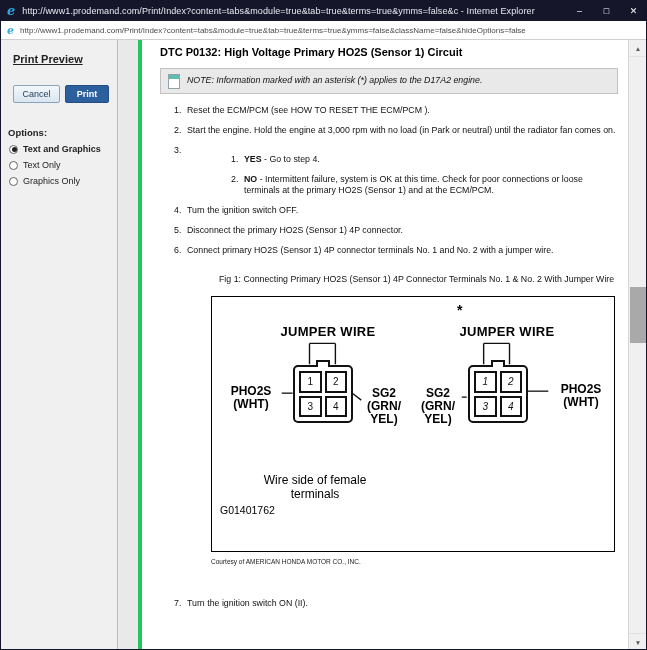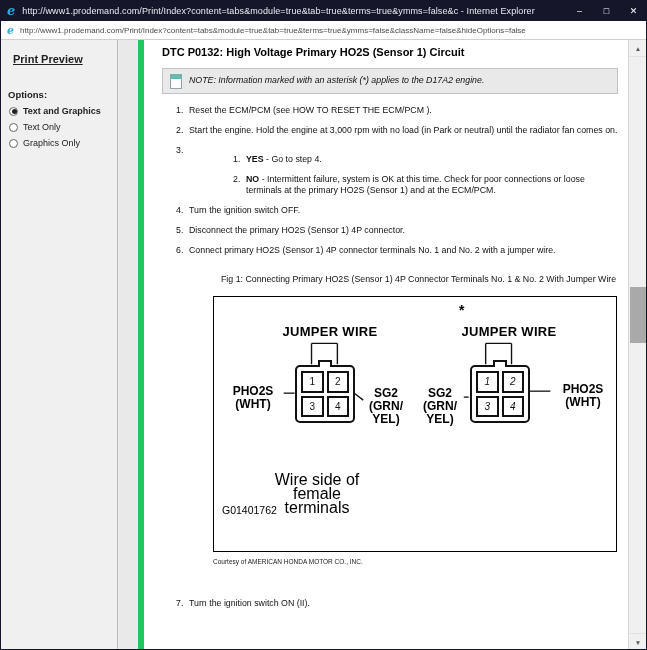--- a/index.html
+++ b/index.html
@@ -42,21 +42,21 @@
   .btn-print  { width:44px; background:#2b5f9e; border:1px solid #224e83; color:#fff; font-weight:bold; }
   .options-label { margin:24px 0 0 8px; font-size:9.5px; font-weight:bold; color:#222; }
   .opt { display:flex; align-items:center; margin:6px 0 0 9px; }
   .radio { width:9px; height:9px; border:1px solid #666; border-radius:50%; background:#fff; flex:none; }
   .radio.selected::after { content:''; display:block; width:5px; height:5px; margin:1.5px; border-radius:50%; background:#222; }
   .optlabel { margin-left:5px; font-size:9px; color:#222; }
   .opt.selected .optlabel { font-weight:bold; }
 
   .gutter { position:absolute; left:119px; top:0; bottom:0; width:19px; background:#e9e9e9; }
 
-  .page-region { position:absolute; left:138px; top:0; right:19px; bottom:0; background:#fff; overflow:hidden; border-left:6px solid #22c55e; }
+  .page-region { position:absolute; left:138px; top:0; right:19px; bottom:0; background:#fff; overflow:hidden; border-left:4px solid #22c55e; }
   .page { padding:5px 10px 0 18px; font-size:8.8px; line-height:11.5px; color:#111; }
   .page h1 { font-size:11px; line-height:13px; font-weight:bold; margin:1px 0 9px 0; color:#000; }
 
   .notebox { height:26px; background:#e9e9e9; border:1px solid #c2c2c2; display:flex; align-items:center; gap:7px; padding:0 7px; margin-bottom:11px; }
   .note-icon { position:relative; width:12px; height:15px; background:#fff; border:1px solid #8fa3a8; flex:none; }
   .note-icon::before { content:''; position:absolute; left:0; top:0; right:0; height:4px; background:#5cbfae; }
   .note-text { font-style:italic; font-size:8.8px; color:#111; }
 
   .steps { margin-left:14px; }
   .step { display:flex; margin-bottom:8.5px; }
@@ -66,21 +66,21 @@
   .answer { display:flex; margin-left:44px; margin-top:8.5px; }
   .figcap { margin-top:17px;padding-left:32px; }
 
   
   .figbox { position:relative; margin:11px 0 4px 24px; width:404px; height:256px; border:1px solid #000; background:#fff; }
   .figsvg { position:absolute; inset:0; width:100%; height:100%; }
   .flabel { position:absolute; font-weight:bold; color:#000; text-align:center; }
   .jumper { font-size:13px; line-height:14px; letter-spacing:0.3px; white-space:nowrap; }
   .ast { font-size:14px; line-height:14px; }
   .side { font-size:12px; line-height:13px; }
-  .fcaption { position:absolute; font-size:16px; line-height:14px; text-align:center; color:#000; }
+  .fcaption { position:absolute; font-size:12px; line-height:14px; text-align:center; color:#000; }
   .figid { position:absolute; font-size:10.5px; color:#000; }
   .connector { position:absolute; width:60px; height:58px; border:2px solid #111; border-radius:5px; background:#fff;
                display:grid; grid-template-columns:1fr 1fr; grid-template-rows:1fr 1fr; gap:3px; padding:4px; }
   .connector .notch { position:absolute; top:-7px; left:50%; transform:translateX(-50%); width:14px; height:7px;
                       border:2px solid #111; border-bottom:none; background:#fff; }
   .cell { border:2px solid #111; display:flex; align-items:center; justify-content:center; font-size:10px; color:#111; }
   .connector.slant .cell { font-style:italic; }
   .courtesy { font-size:6.5px; margin:4px 0 22px 24px; color:#222; }
 
   
@@ -107,20 +107,24 @@
 
 <div class="addressbar">
   <span class="ie-e">e</span>
   <span class="url-text">http://www1.prodemand.com/Print/Index?content=tabs&amp;module=true&amp;tab=true&amp;terms=true&amp;ymms=false&amp;className=false&amp;hideOptions=false</span>
 </div>
 
 <div class="main">
 
   <div class="sidebar">
     <div class="pp-title">Print Preview</div>
+    <div class="btnrow">
+      <div class="btn btn-cancel">Cancel</div>
+      <div class="btn btn-print">Print</div>
+    </div>
     <div class="options-label">Options:</div>
     <div class="opt selected">
       <span class="radio selected"></span>
       <span class="optlabel">Text and Graphics</span>
     </div>
     <div class="opt">
       <span class="radio"></span>
       <span class="optlabel">Text Only</span>
     </div>
     <div class="opt">

